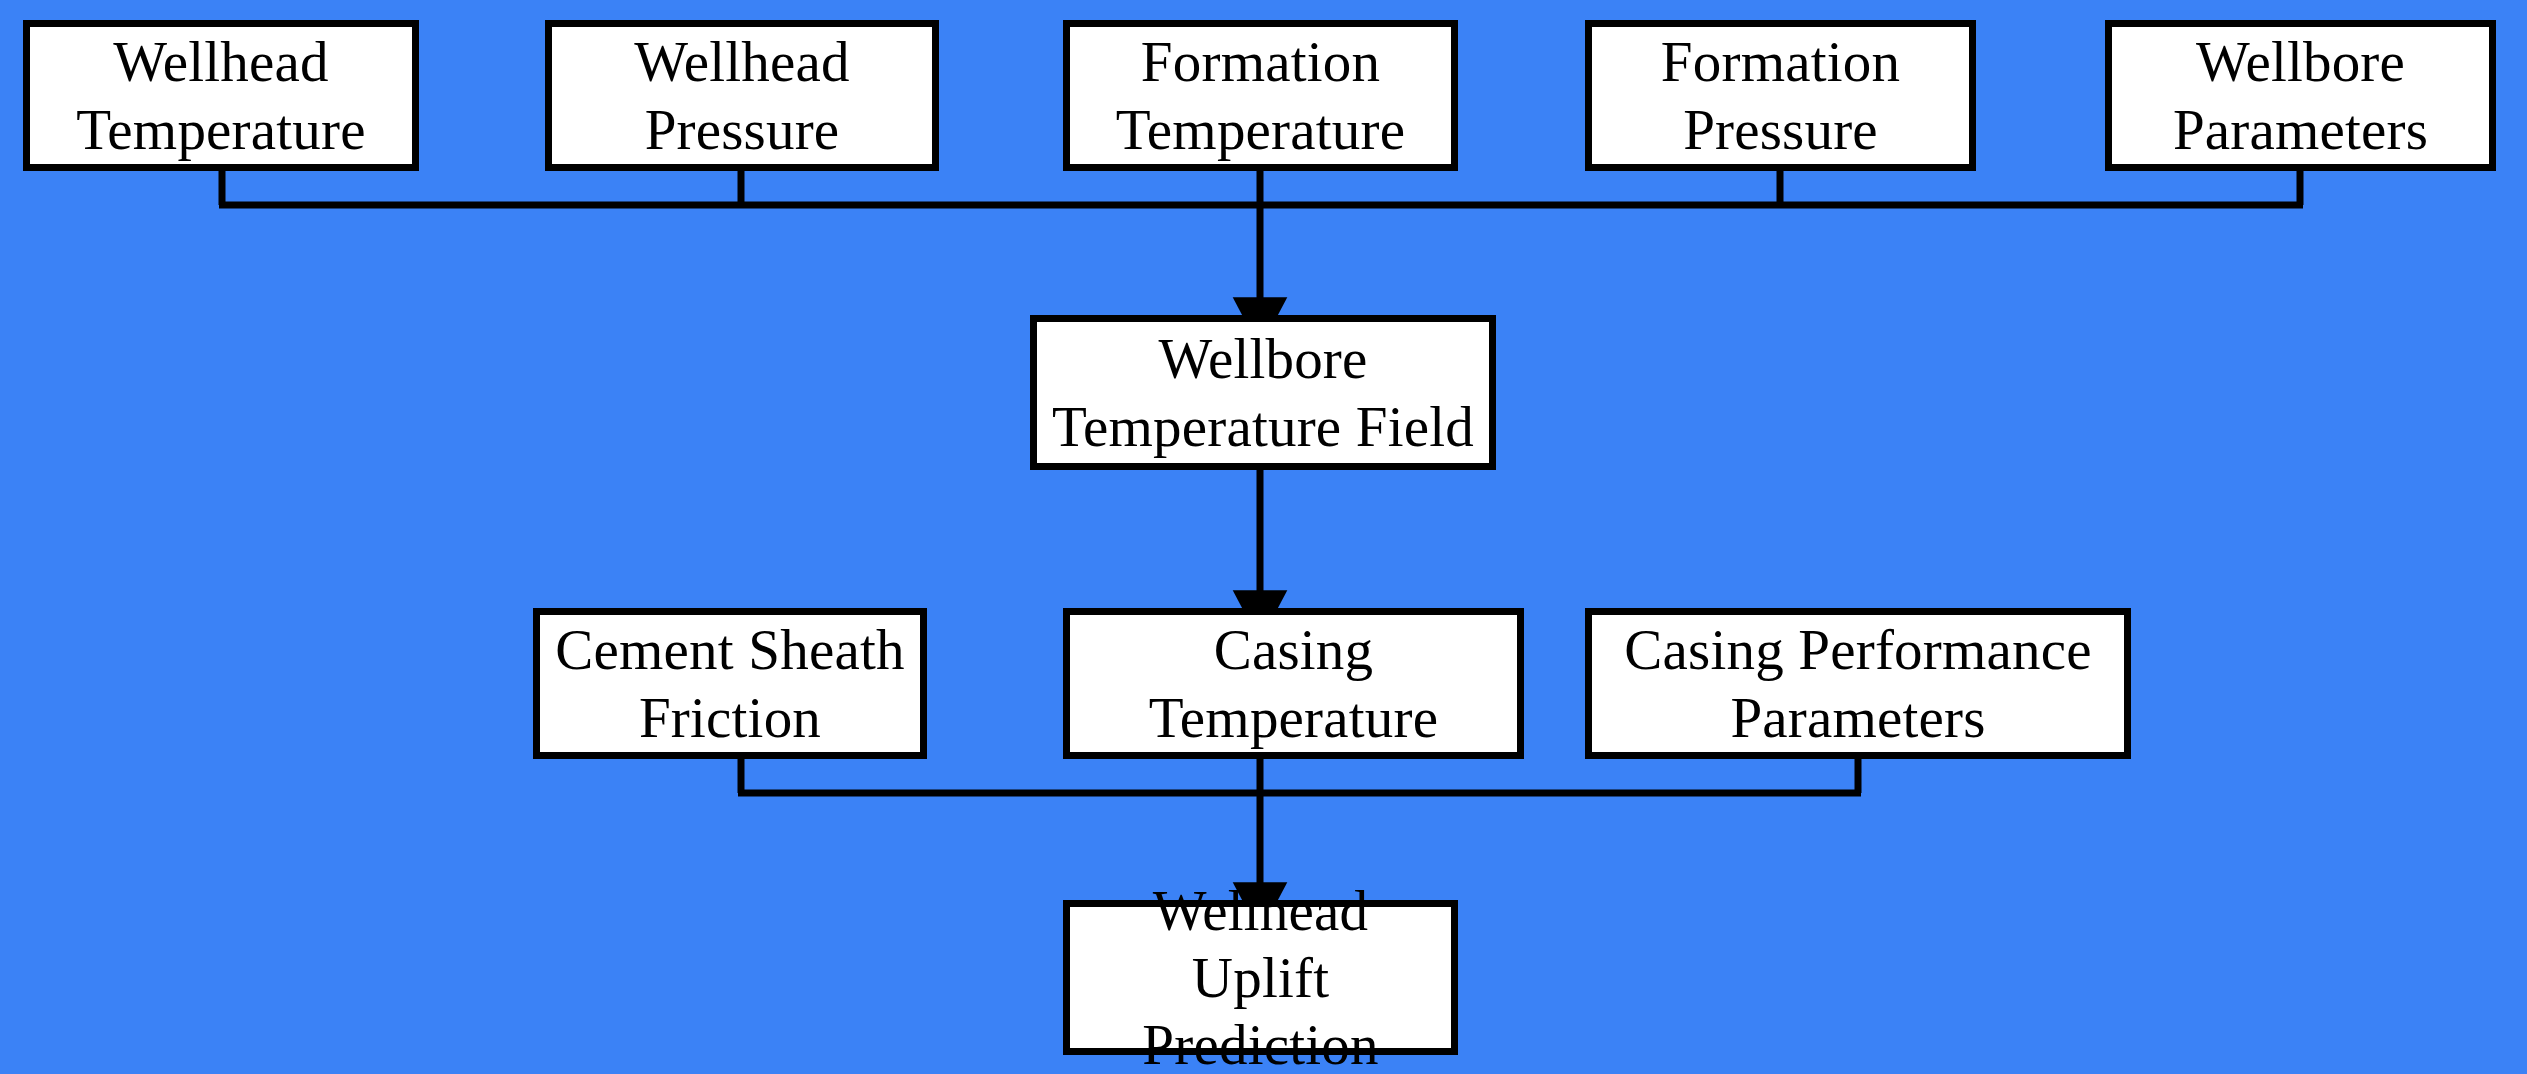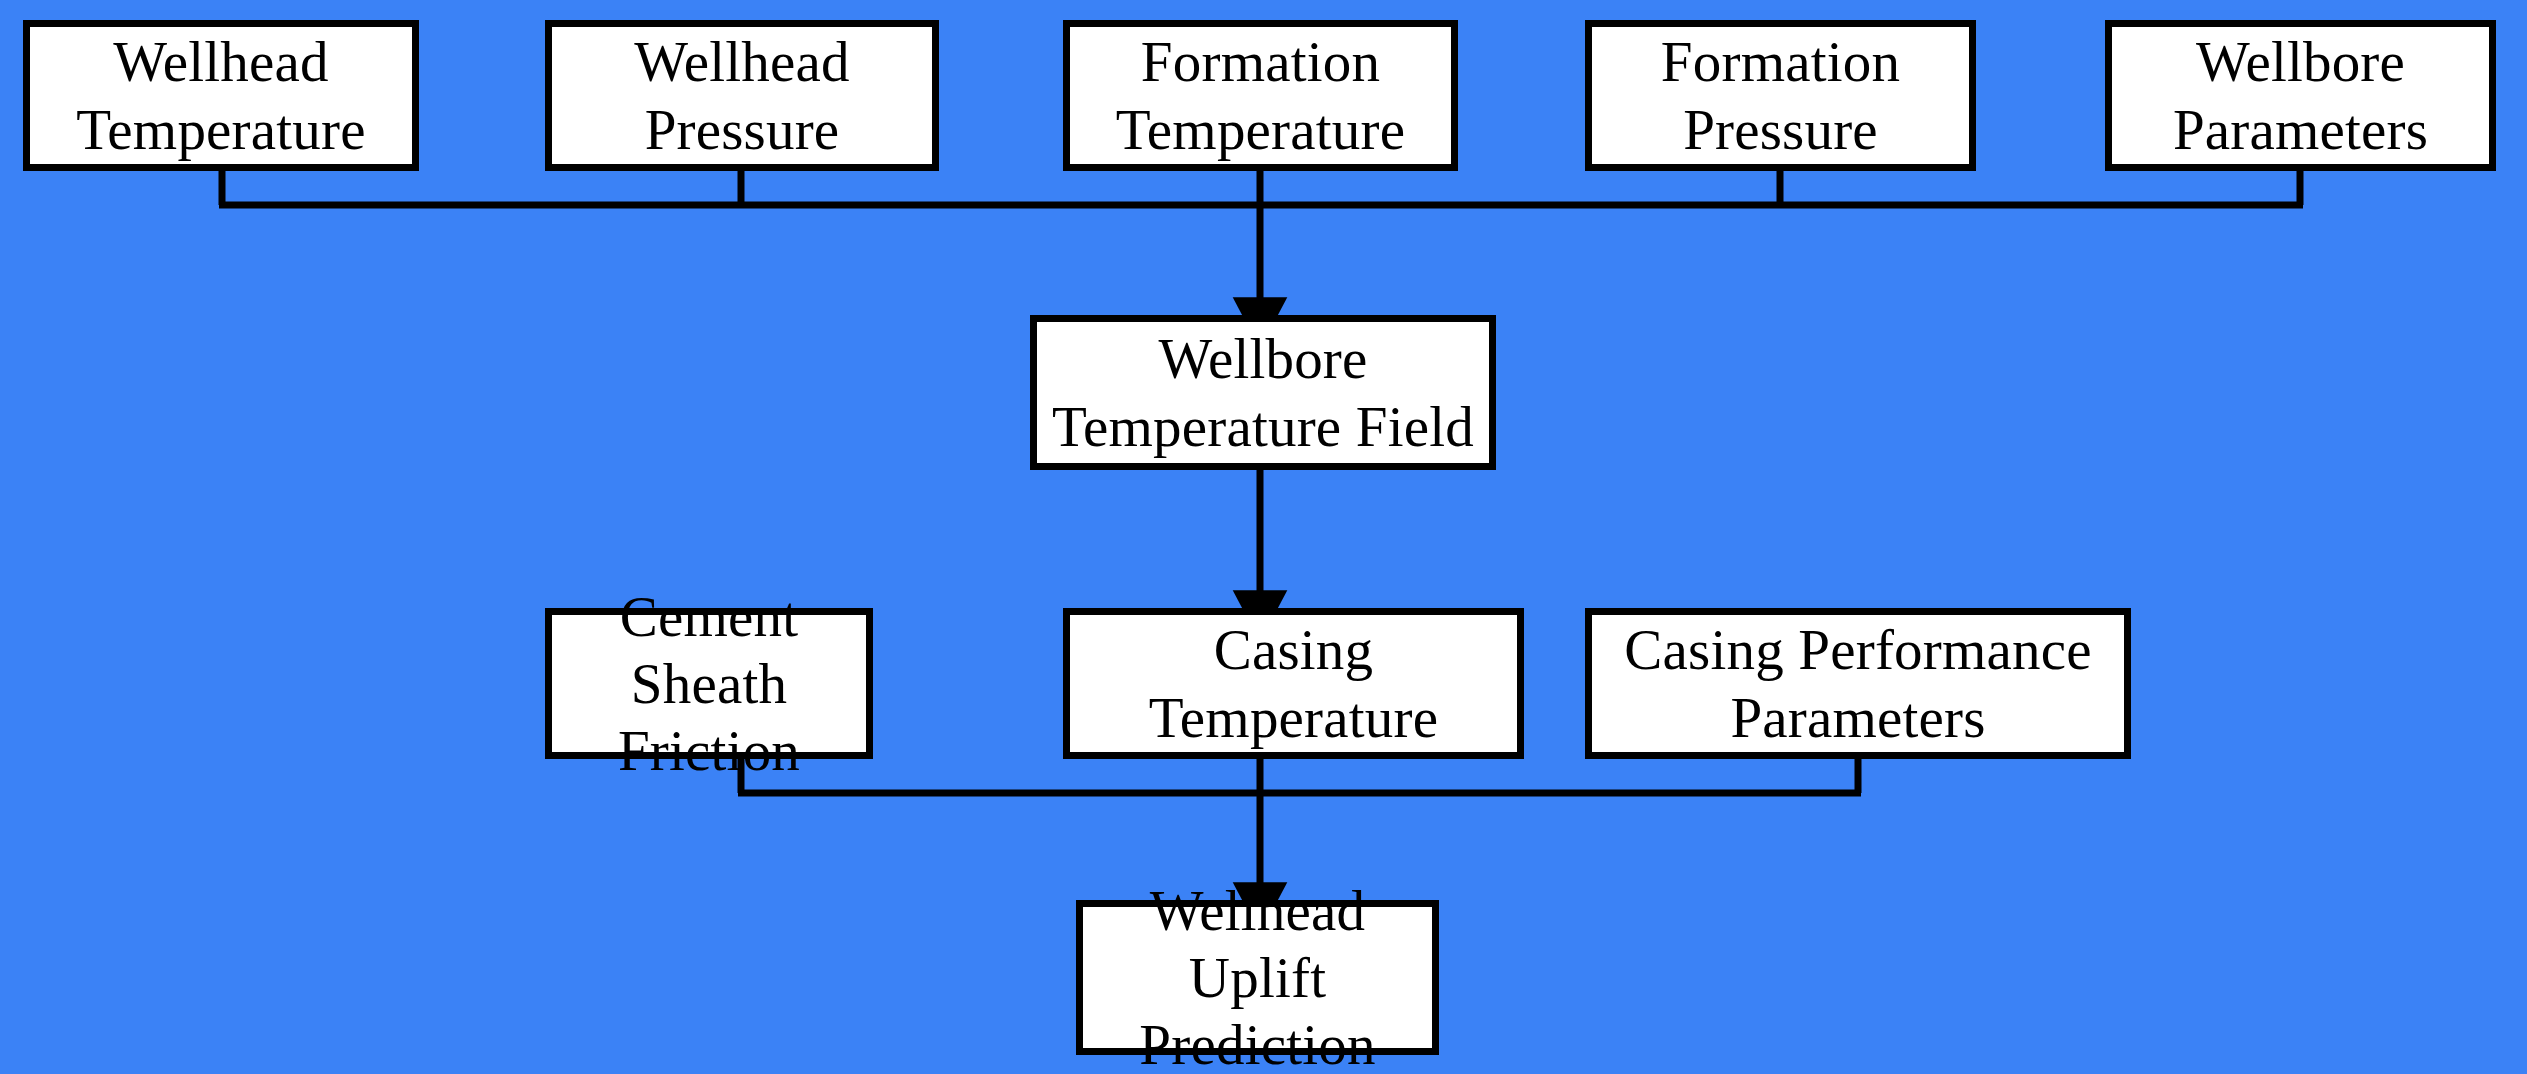--- a/index.html
+++ b/index.html
@@ -111,33 +111,33 @@
   <div class="node-box" style="left:2105px;top:20px;  width:391px; height:151px;">
     <span class="node-label">Wellbore
 Parameters</span>
   </div>
 
   <div class="node-box" style="left:1030px;top:315px; width:466px; height:155px;">
     <span class="node-label">Wellbore
 Temperature Field</span>
   </div>
 
-  <div class="node-box" style="left:545px; top:608px; width:328px; height:151px;">
+  <div class="node-box" style="left:533px; top:608px; width:394px; height:151px;">
     <span class="node-label">Cement Sheath
 Friction</span>
   </div>
 
   <div class="node-box" style="left:1063px;top:608px; width:461px; height:151px;">
     <span class="node-label">Casing
 Temperature</span>
   </div>
 
   <div class="node-box" style="left:1585px;top:608px; width:546px; height:151px;">
     <span class="node-label">Casing Performance
 Parameters</span>
   </div>
 
-  <div class="node-box" style="left:1063px;top:900px; width:363px; height:155px;margin-left:13px;">
+  <div class="node-box" style="left:1063px;top:900px; width:395px; height:155px;">
     <span class="node-label">Wellhead Uplift
 Prediction</span>
   </div>
 
 </div>
 
 </body></html>

